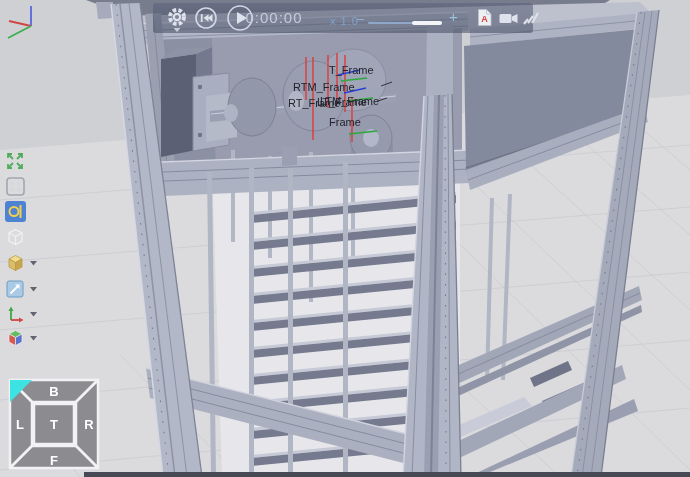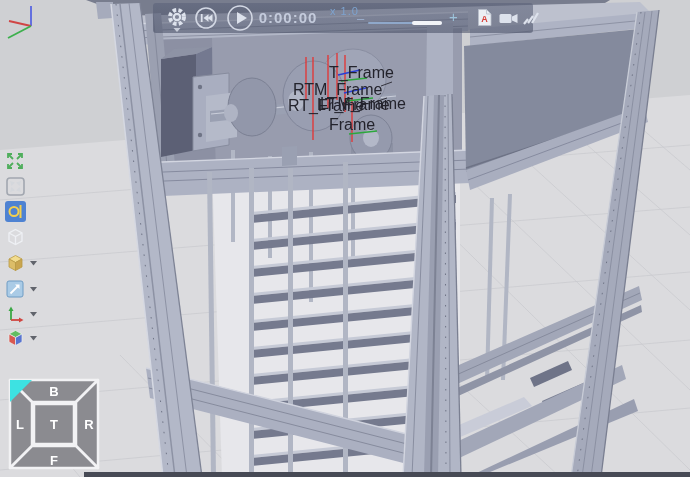--- a/index.html
+++ b/index.html
@@ -4,34 +4,34 @@
 <style>
   html,body{margin:0;padding:0;background:#cfd0d3;}
   #app{position:relative;width:690px;height:477px;overflow:hidden;
        font-family:"Liberation Sans",sans-serif;background:#cfd0d3;}
   #scene-svg{position:absolute;left:0;top:0;}
   
   #toolbar{position:absolute;left:153px;top:3px;width:380px;height:30px;
     background:linear-gradient(rgba(92,99,122,.60),rgba(64,71,94,.52));
     border-radius:3px;}
   #toolbar .tb{position:absolute;}
-  #tb-time{left:102px;top:6px;width:66px;text-align:center;font-size:15px;
-    letter-spacing:1px;color:#c4cbdc;font-weight:bold;}
-  #tb-speed{left:177px;top:2px;font-size:11px;color:#7da3cf;letter-spacing:1px;}
+  #tb-time{left:88px;top:6px;width:66px;text-align:center;font-size:15px;
+    letter-spacing:1px;color:#c4cbdc;}
+  #tb-speed{left:177px;top:12px;font-size:11px;color:#7da3cf;letter-spacing:1px;}
   #tb-minus{left:204px;top:8px;font-size:13px;color:#9db1d0;}
   #tb-track{left:215px;top:19px;width:74px;height:2px;background:#8fa8ca;border-radius:1px;}
   #tb-thumb{position:absolute;right:0;top:-1px;width:30px;height:4px;background:#f2f4f8;border-radius:2px;}
   #tb-plus{left:296px;top:5px;font-size:15px;color:#9cc2da;}
   
   #sidebar{position:absolute;left:2px;top:148px;width:40px;}
   .sb{position:absolute;left:2px;width:34px;height:24px;cursor:pointer;}
   
   #viewcube{position:absolute;left:8px;top:378px;}
   
-  .frame-label{position:absolute;font-size:16px;color:#23232c;white-space:nowrap;}
+  .frame-label{position:absolute;font-size:11px;color:#23232c;white-space:nowrap;}
   
   #gizmo{position:absolute;left:2px;top:2px;}
 </style>
 </head>
 <body>
 
 <div id="app">
 
 <svg id="scene-svg" width="690" height="477" viewBox="0 0 690 477">
 

